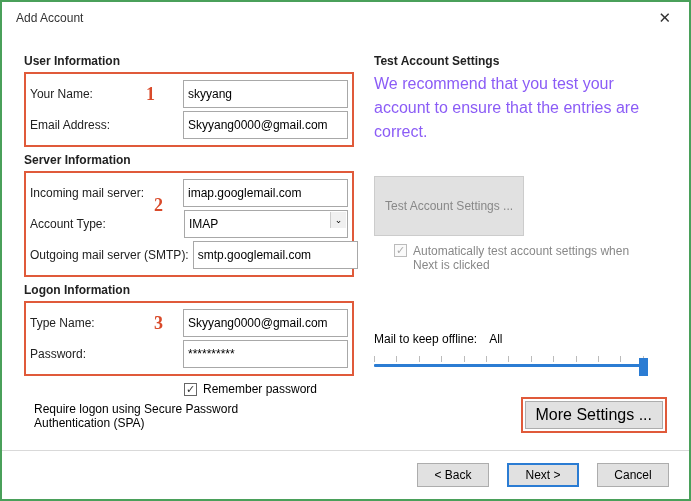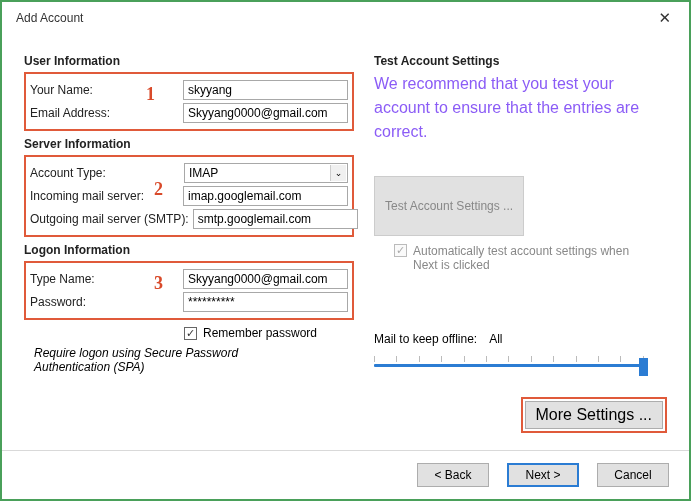--- a/index.html
+++ b/index.html
@@ -13,32 +13,32 @@
     .header-title { font-weight: bold; font-size: 12px; color: #222; margin-bottom: 4px; }
     .header-sub { color: #333; font-size: 12px; margin-left: 20px; }
     .header-icon svg { width: 34px; height: 34px; }
     .content { display: flex; padding: 20px 18px 0 22px; gap: 20px; }
     .col-left { width: 330px; flex-shrink: 0; }
     .col-right { flex: 1; }
     .section-title { font-weight: bold; font-size: 12px; margin-bottom: 4px; color: #222; }
     .field-group { border: 2px solid #e05a3a; padding: 3px 4px 3px 4px; margin-bottom: 6px; position: relative; }
     .field-row { display: flex; align-items: center; margin: 3px 0; gap: 4px; }
     .field-label { width: 150px; font-size: 12px; color: #222; white-space: nowrap; }
-    .field-input { flex: 1; border: 1px solid #a8a8a8; padding: 2px 4px; font-size: 12px; height: 20px; background: #fff; }
+    .field-input { flex: 1; border: 1px solid #a8a8a8; padding: 2px 4px; font-size: 12px; height: 28px; background: #fff; }
     .field-input.select { background: #fff; position: relative; }
     .select-wrap { position: relative; flex: 1; }
     .select-wrap .field-input { width: 100%; }
     .select-arrow { position: absolute; right: 2px; top: 2px; width: 16px; height: 16px; background: #f0f0f0; border-left: 1px solid #ccc; display: flex; align-items: center; justify-content: center; font-size: 9px; }
     .annot { position: absolute; color: #d94a2a; font-size: 18px; font-weight: bold; font-family: "Times New Roman", serif; }
     .checkbox-row { display: flex; align-items: center; gap: 6px; margin: 4px 0; font-size: 12px; }
     .checkbox-row.indent { margin-left: 160px; }
     .checkbox-row .box { width: 13px; height: 13px; border: 1px solid #666; display: inline-flex; align-items: center; justify-content: center; font-size: 10px; background: #fff; }
     .checkbox-row .box.checked::after { content: "✓"; color: #333; font-size: 11px; }
     .require-spa { display: flex; align-items: flex-start; gap: 6px; margin-top: 6px; padding-left: 4px; }
-    .require-spa .text { max-width: 280px; font-style: italic; }
+    .require-spa .text { max-width: 280px; }
     .right-desc { font-size: 16px; color: #8b5cf6; margin-bottom: 32px; line-height: 1.5; }
     .test-btn { display: inline-block; background: #e1e1e1; border: 1px solid #ccc; padding: 22px 10px; color: #888; font-size: 12px; margin-bottom: 8px; }
     .auto-test { display: flex; align-items: flex-start; gap: 6px; margin-left: 20px; margin-bottom: 60px; color: #888; }
     .auto-test .box { width: 13px; height: 13px; border: 1px solid #bbb; display: inline-flex; align-items: center; justify-content: center; font-size: 10px; background: #fafafa; }
     .auto-test .box.checked::after { content: "✓"; color: #aaa; font-size: 11px; }
     .auto-test .text { max-width: 240px; }
     .mail-keep { display: flex; align-items: center; gap: 12px; margin-bottom: 6px; font-size: 12px; }
     .slider { position: relative; width: 270px; height: 24px; padding-top: 12px; }
     .slider-track { height: 3px; background: #2b7cd3; border-radius: 1px; }
     .slider-ticks { position: absolute; top: 4px; left: 0; right: 0; display: flex; justify-content: space-between; }
@@ -74,29 +74,29 @@
         <div class="field-row">
           <span class="field-label">Email Address:</span>
           <input class="field-input" value="Skyyang0000@gmail.com" style="">
         </div>
       </div>
 
       <div class="section-title">Server Information</div>
       <div class="field-group">
         <span class="annot" style="top:22px; left:128px;">2</span>
         <div class="field-row">
+          <span class="field-label">Incoming mail server:</span>
+          <input class="field-input" value="imap.googlemail.com" style="">
+        </div>
+        <div class="field-row">
           <span class="field-label">Account Type:</span>
           <div class="select-wrap">
             <input class="field-input select" readonly="" value="IMAP" style="">
             <span class="select-arrow">⌄</span>
           </div>
-        </div>
-        <div class="field-row">
-          <span class="field-label">Incoming mail server:</span>
-          <input class="field-input" value="imap.googlemail.com" style="">
         </div>
         <div class="field-row">
           <span class="field-label" style="width:160px;">Outgoing mail server (SMTP):</span>
           <input class="field-input" value="smtp.googlemail.com" style="">
         </div>
       </div>
 
       <div class="section-title">Logon Information</div>
       <div class="field-group">
         <span class="annot" style="top:10px; left:128px;">3</span>

